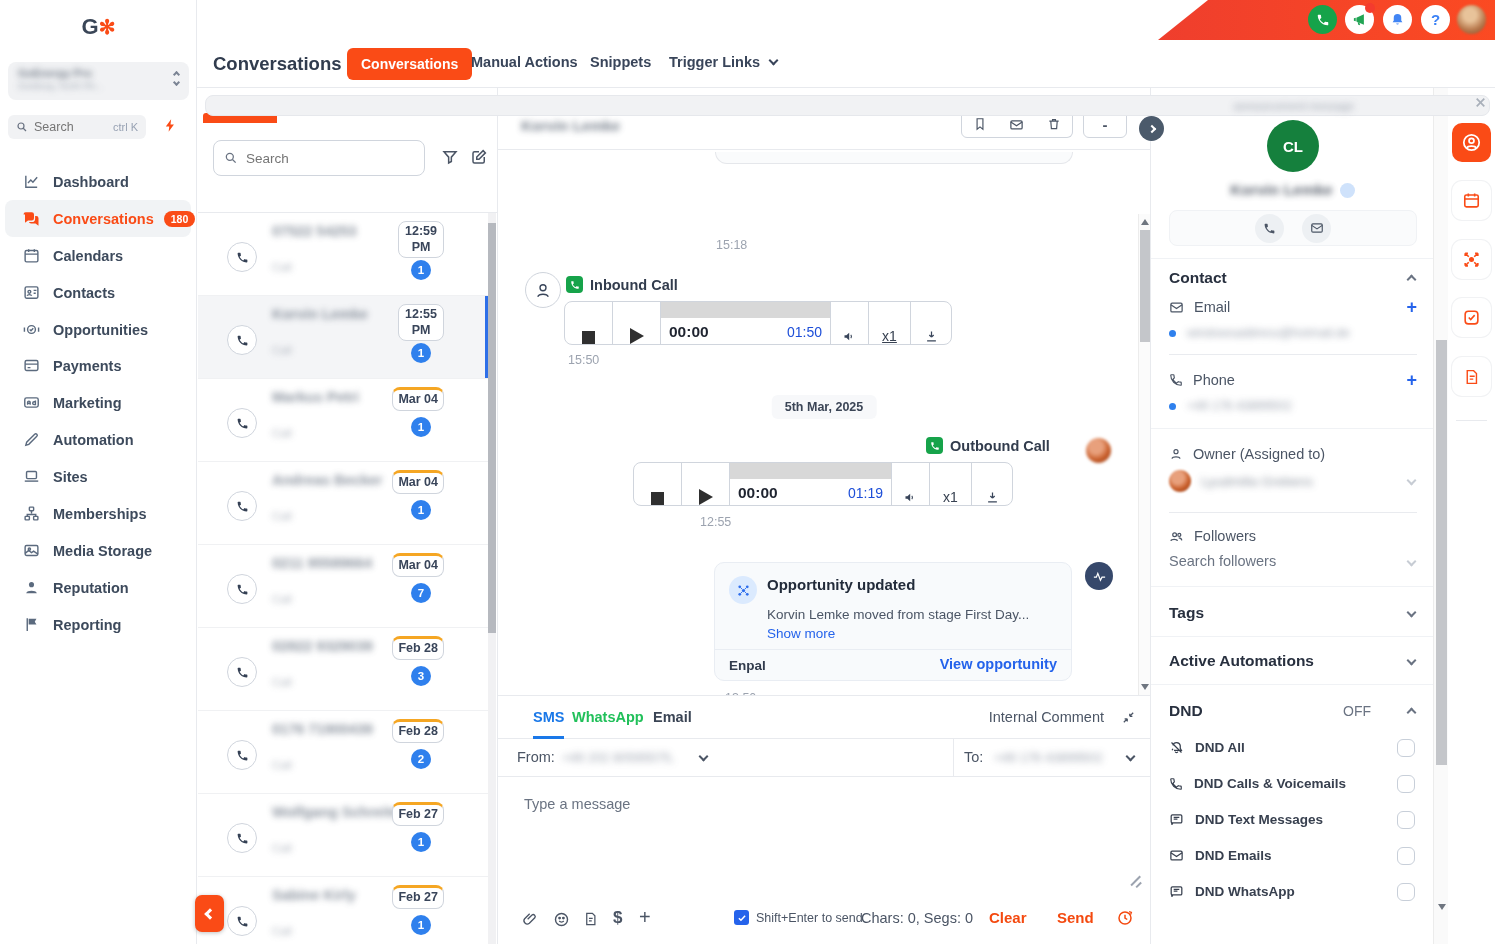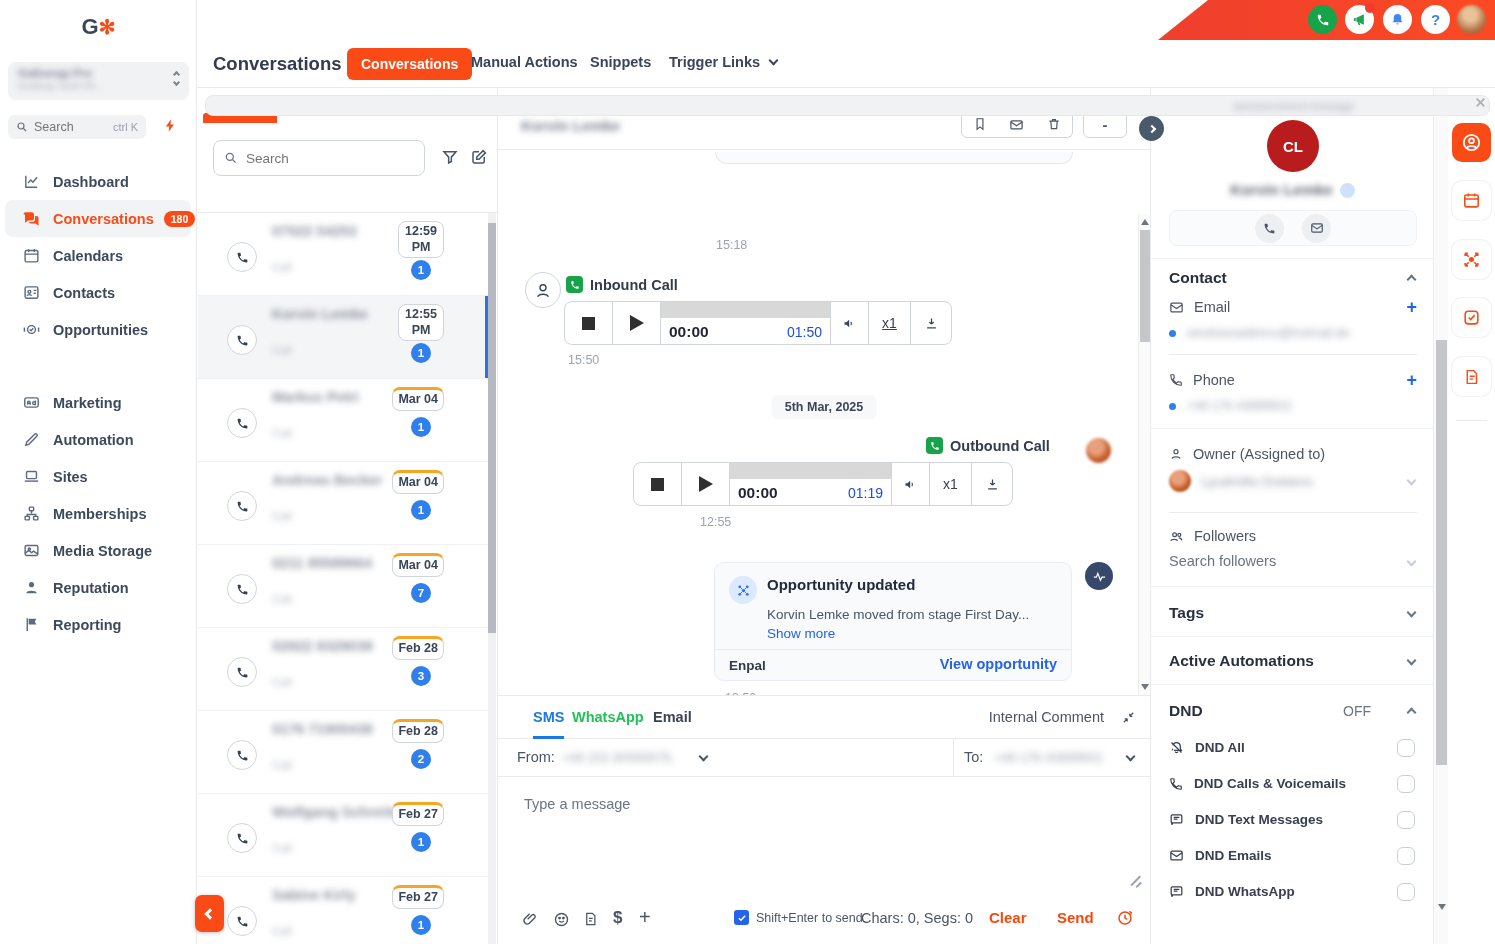--- a/index.html
+++ b/index.html
@@ -86,21 +86,21 @@
   #hb1 { left:500px; border-left:0; }
   #hb2 { left:537px; border-left:0; border-radius:0 6px 6px 0; }
   #hb3 { left:585px; width:44px; border-radius:6px; font-size:15px; font-weight:700; }
   #cbody { position:absolute; left:0; top:62px; right:0; height:545px; overflow:hidden; }
   #bfrag { position:absolute; left:217px; top:2px; width:358px; height:12px; border:1px solid #e5e7eb; border-top:0; border-radius:0 0 14px 14px; background:#fafbfc; }
   .tstamp { position:absolute; font-size:12.5px; color:#9ca3af; }
   .calllabel { position:absolute; display:flex; align-items:center; gap:7px; font-size:14.5px; font-weight:700; color:#323c4d; }
   .gsq { width:17px; height:17px; border-radius:4px; background:#16a34a; color:#fff; display:flex; align-items:center; justify-content:center; }
   .pavt { position:absolute; width:36px; height:36px; border:1px solid #cfd4dc; border-radius:50%; display:flex; align-items:center; justify-content:center; color:#39455a; background:#fff; }
   .player { position:absolute; height:44px; border:1px solid #d0d5dd; border-radius:8px; background:#fff; display:flex; }
-  .player .cell { display:flex; align-items:center; justify-content:center; border-right:1px solid #d0d5dd; }
+  .player .cell { display:flex; align-items:flex-end; justify-content:center; border-right:1px solid #d0d5dd; }
   .player .cell:last-child { border-right:0; }
   .stopg { width:13px; height:13px; background:#2f2f2f; }
   .playg { width:0; height:0; border-left:14px solid #2f2f2f; border-top:8px solid transparent; border-bottom:8px solid transparent; }
   .player .mid { position:relative; flex:1; border-right:1px solid #d0d5dd; }
   .player .strip { position:absolute; left:0; top:0; right:0; height:16px; background:#d8d8d8; }
   .player .times { position:absolute; left:8px; right:8px; bottom:3px; display:flex; justify-content:space-between; align-items:baseline; }
   .player .cur { font-size:15.5px; font-weight:700; color:#1f2430; }
   .player .tot { font-size:14px; color:#1d4ed8; }
   .player .spd { font-size:14px; color:#374151; text-decoration:underline; }
   #datechip { position:absolute; left:50%; transform:translateX(-50%); top:245px; background:#f7f8fa; border-radius:6px; padding:5px 13px; font-size:12.5px; font-weight:600; color:#3b4556; }
@@ -147,21 +147,21 @@
   #rsz::after { width:7px; right:0; top:10px; }
   #ctools { position:absolute; left:0; bottom:0; right:0; height:47px; }
   .tico { position:absolute; top:14px; color:#4b5565; cursor:pointer; font-size:16px; font-weight:600; }
   #shiftcb { position:absolute; left:236px; top:13px; width:15px; height:15px; background:#2563eb; border-radius:3px; color:#fff; display:flex; align-items:center; justify-content:center; cursor:pointer; }
   #shiftlbl { position:absolute; left:258px; top:14px; font-size:12.5px; color:#4b5565; }
   #counter { position:absolute; left:363px; top:13px; font-size:14.5px; color:#4b5565; }
   .obtn { position:absolute; top:12px; font-size:15px; font-weight:700; color:#f4490f; cursor:pointer; }
 
   
   #panel { position:absolute; left:1150px; top:88px; width:283px; height:856px; background:#fff; border-left:1px solid #e8eaee; overflow:hidden; }
-  #pavatar { position:absolute; left:116px; top:32px; width:52px; height:52px; border-radius:50%; background:#b91c1c; color:#fff; font-size:15px; font-weight:700; display:flex; align-items:center; justify-content:center; }
+  #pavatar { position:absolute; left:116px; top:32px; width:52px; height:52px; border-radius:50%; background:#15803d; color:#fff; font-size:15px; font-weight:700; display:flex; align-items:center; justify-content:center; }
   #pname { position:absolute; left:0; top:93px; width:283px; text-align:center; font-size:15.5px; font-weight:700; color:#333c4b; }
   #pname .vbadge { display:inline-block; width:15px; height:15px; border-radius:50%; background:#cfe2fb; vertical-align:-3px; margin-left:7px; }
   #actbox { position:absolute; left:18px; top:122px; width:248px; height:36px; background:#fafbfc; border:1px solid #f0f2f5; border-radius:8px; display:flex; align-items:center; justify-content:center; gap:18px; }
   .actb { width:29px; height:29px; border-radius:50%; background:#edf0f3; color:#4b5565; display:flex; align-items:center; justify-content:center; cursor:pointer; }
   .pdiv { position:absolute; left:0; width:283px; border-top:1px solid #f0f2f5; }
   .phr { position:absolute; left:18px; width:248px; border-top:1px solid #e9ebef; }
   .ptitle { position:absolute; left:18px; font-size:15.5px; font-weight:700; color:#28303f; }
   .prow { position:absolute; left:18px; display:flex; align-items:center; gap:10px; font-size:14.5px; color:#4b5565; }
   .pchv { position:absolute; right:18px; color:#6a7382; cursor:pointer; }
   .plus { position:absolute; right:16px; font-size:18px; font-weight:600; color:#2563eb; cursor:pointer; line-height:1; }
@@ -257,20 +257,29 @@
     </div>
     <div class="snav" style="top:311px">
       <span class="nic ic">
           <svg width="17" height="17" viewBox="0 0 24 24" fill="none" stroke="currentColor" stroke-width="2">
             <path d="M2 9v6M22 9v6"></path>
             <circle cx="12" cy="12" r="5.5"></circle>
             <path d="M9.5 12l1.8 1.8 3.2-3.6"></path>
           </svg>
         </span>
       <span class="lbl">Opportunities</span>
+    </div>
+    <div class="snav" style="top:347px">
+      <span class="nic ic">
+          <svg width="17" height="17" viewBox="0 0 24 24" fill="none" stroke="currentColor" stroke-width="2">
+            <rect x="3" y="5" width="18" height="14" rx="2"></rect>
+            <path d="M3 10h18M6.5 15h4"></path>
+          </svg>
+        </span>
+      <span class="lbl">Payments</span>
     </div>
     <div class="snav" style="top:384px">
       <span class="nic ic">
           <svg width="17" height="17" viewBox="0 0 24 24" fill="none" stroke="currentColor" stroke-width="2">
             <rect x="2.5" y="5.5" width="19" height="13" rx="2.5"></rect>
             <path d="M6.5 15v-3.2a1.8 1.8 0 0 1 3.6 0V15M6.5 13h3.6M17.5 9v6h-1.8a2 2 0 1 1 0-4h1.8"></path>
           </svg>
         </span>
       <span class="lbl">Marketing</span>
     </div>

